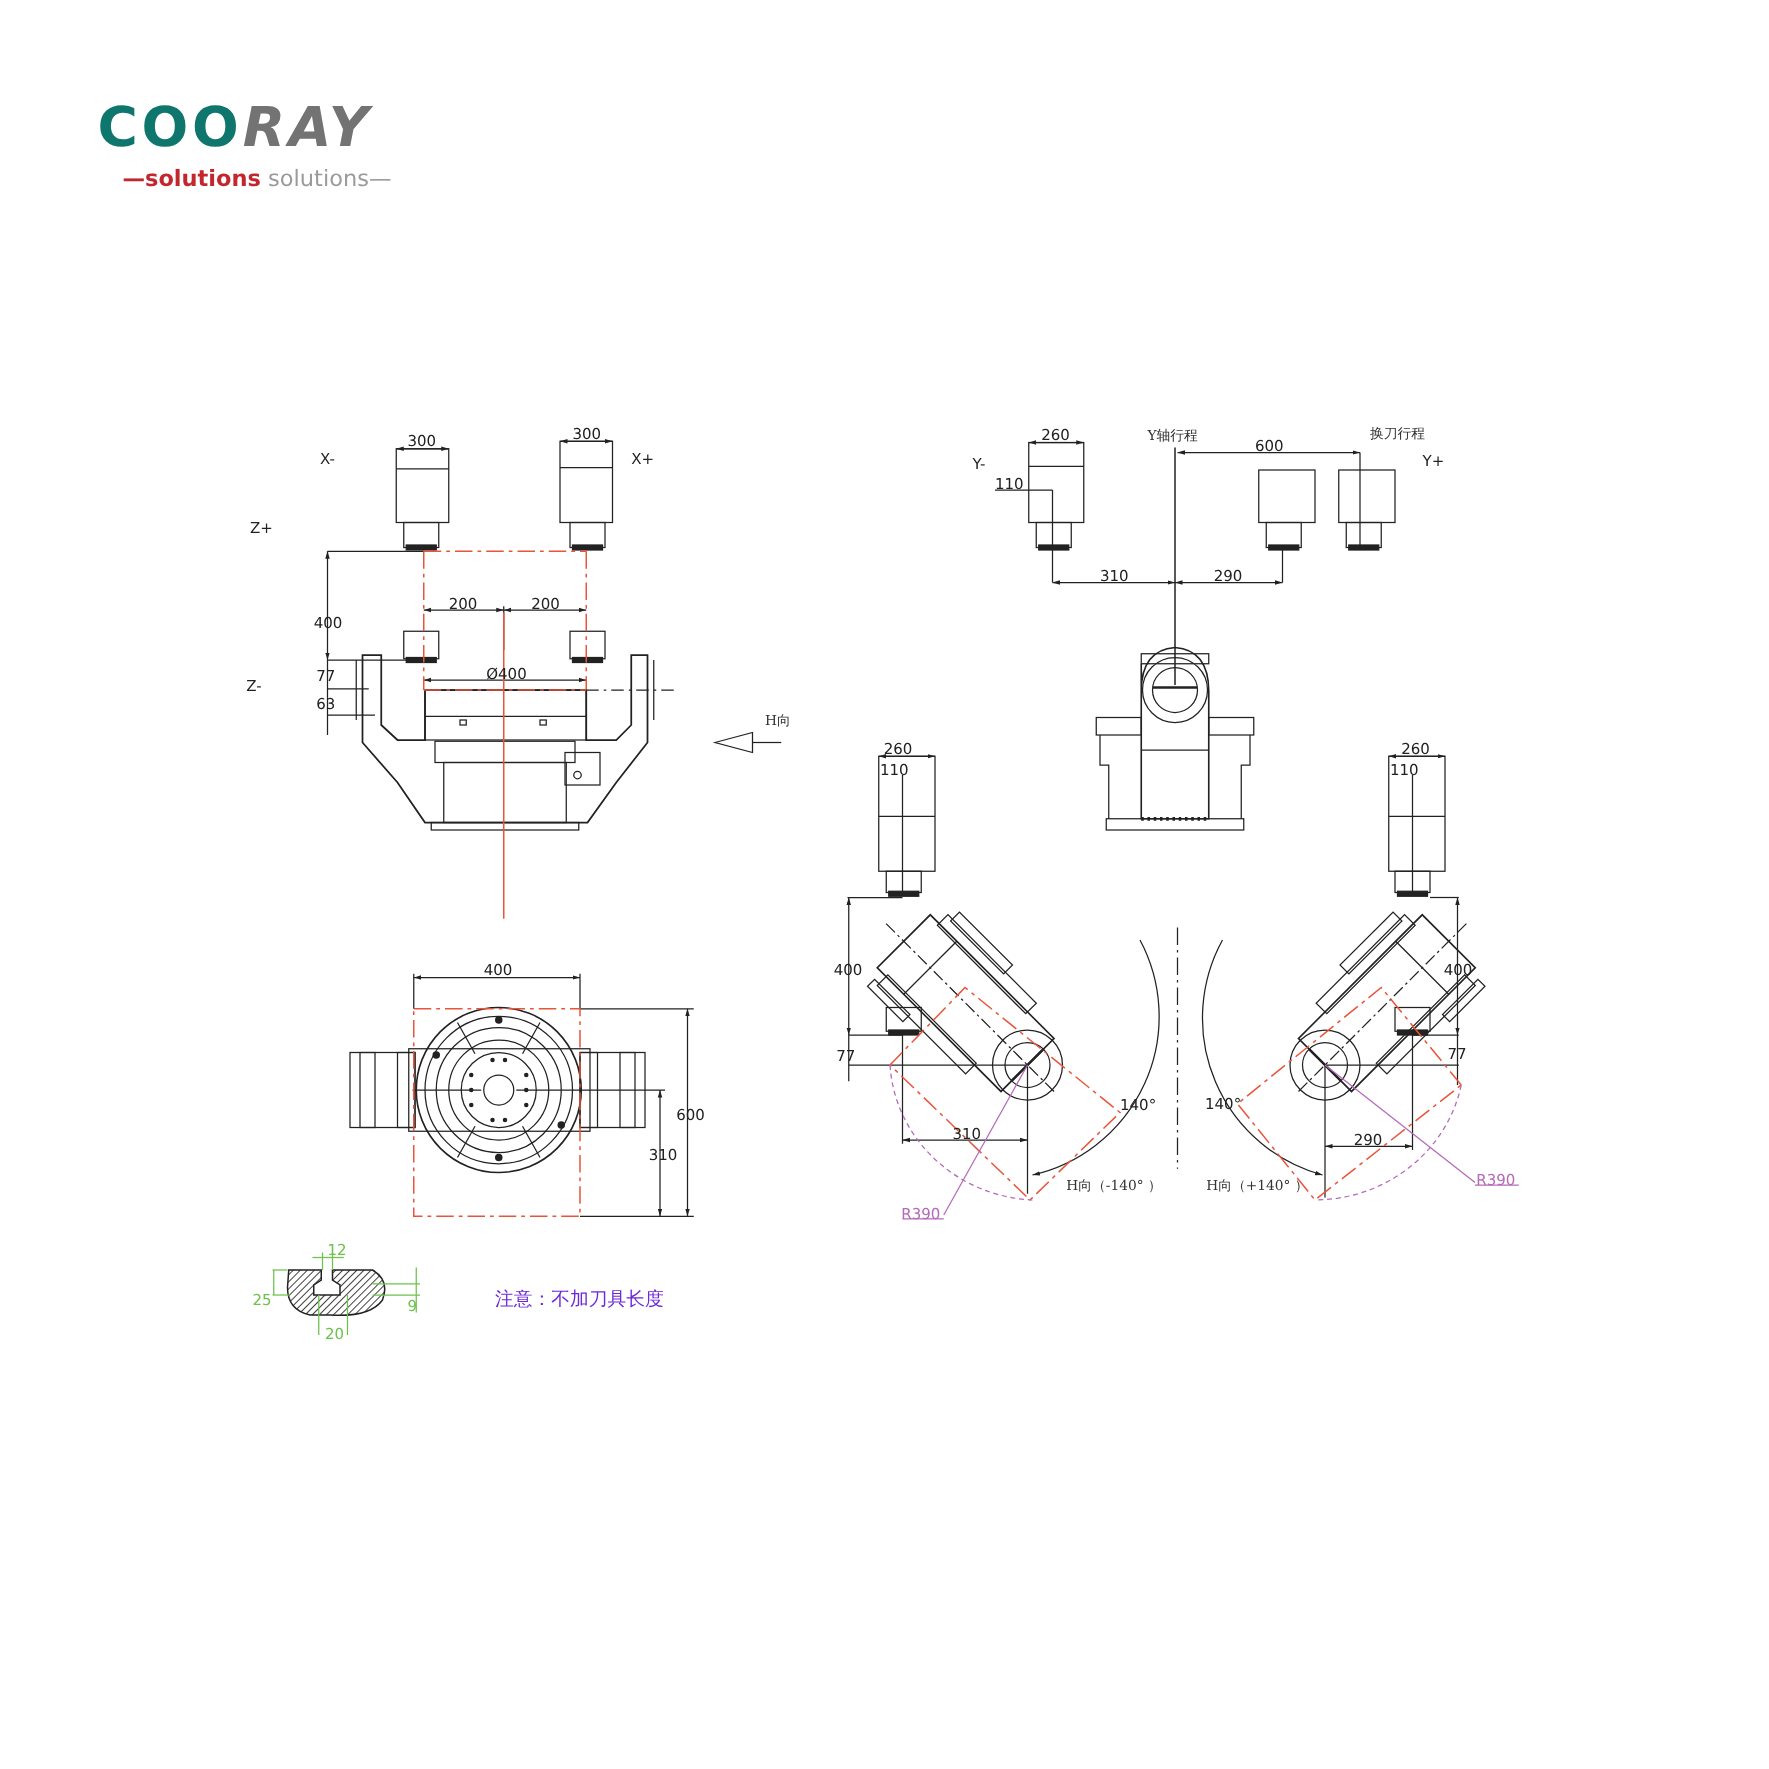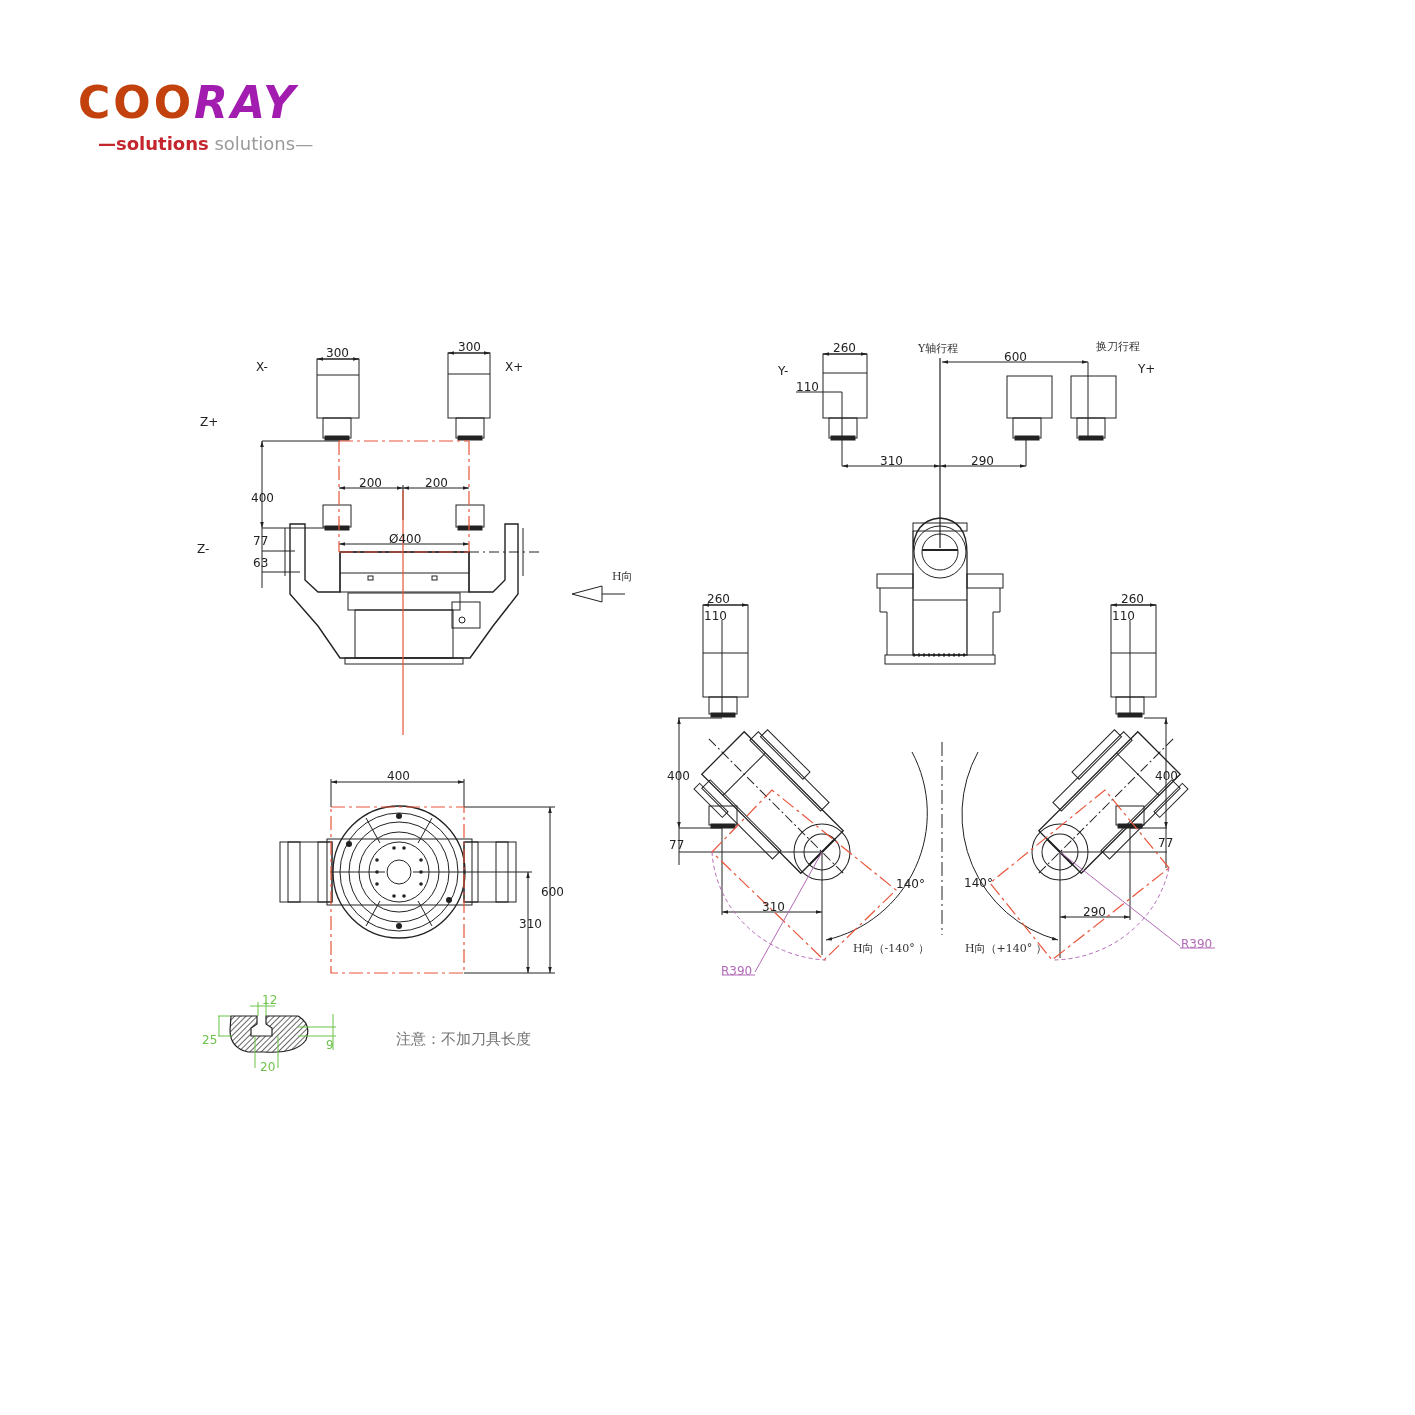--- a/index.html
+++ b/index.html
@@ -1,27 +1,27 @@
 <!DOCTYPE html>
 <html><head>
 <meta charset="utf-8">
 <style>
   html, body { margin: 0; padding: 0; background: #ffffff; }
   body { width: 1415px; height: 1415px; position: relative; overflow: hidden; font-family: "Liberation Sans", sans-serif; }
   .logo { position: absolute; left: 78px; top: 80px; width: 310px; height: 80px; }
   .logo-word { position: absolute; left: 0; top: 0; font-family: "DejaVu Sans", sans-serif; font-weight: bold; font-size: 44px; letter-spacing: 3px; line-height: 46px; }
-  .logo-coo { color: #c2410c; }
-  .logo-ray { color: #a21caf; font-style: italic; }
+  .logo-coo { color: #0f766e; }
+  .logo-ray { color: #737373; font-style: italic; }
   .logo-tag { position: absolute; left: 20px; top: 54px; font-size: 18px; line-height: 20px; white-space: nowrap; font-family: "DejaVu Sans", sans-serif; }
   .tag-red { color: #c4262e; font-weight: bold; }
   .tag-grey { color: #9a9a9a; margin-top: 20px; }
   svg.drawing { position: absolute; left: 0; top: 0; }
   .t { font-family: "DejaVu Sans", sans-serif; font-size: 12px; fill: #222; }
   .tc { font-family: "DejaVu Serif", serif; font-size: 11px; fill: #333; }
-  .note { position: absolute; left: 396px; top: 1030px; font-family: "DejaVu Serif", serif; font-size: 15px; color: #737373; }
+  .note { position: absolute; left: 396px; top: 1030px; font-family: "DejaVu Serif", serif; font-size: 15px; color: #6d28d9; }
 </style>
 </head>
 <body>
 
 <div class="logo">
   <div class="logo-word">
     <span class="logo-coo">COO</span><span class="logo-ray">RAY</span>
   </div>
   <div class="logo-tag">
     <span class="tag-red">—</span><span class="tag-red">solutions</span><span class="tag-grey"> solutions</span><span class="tag-grey">—</span>

